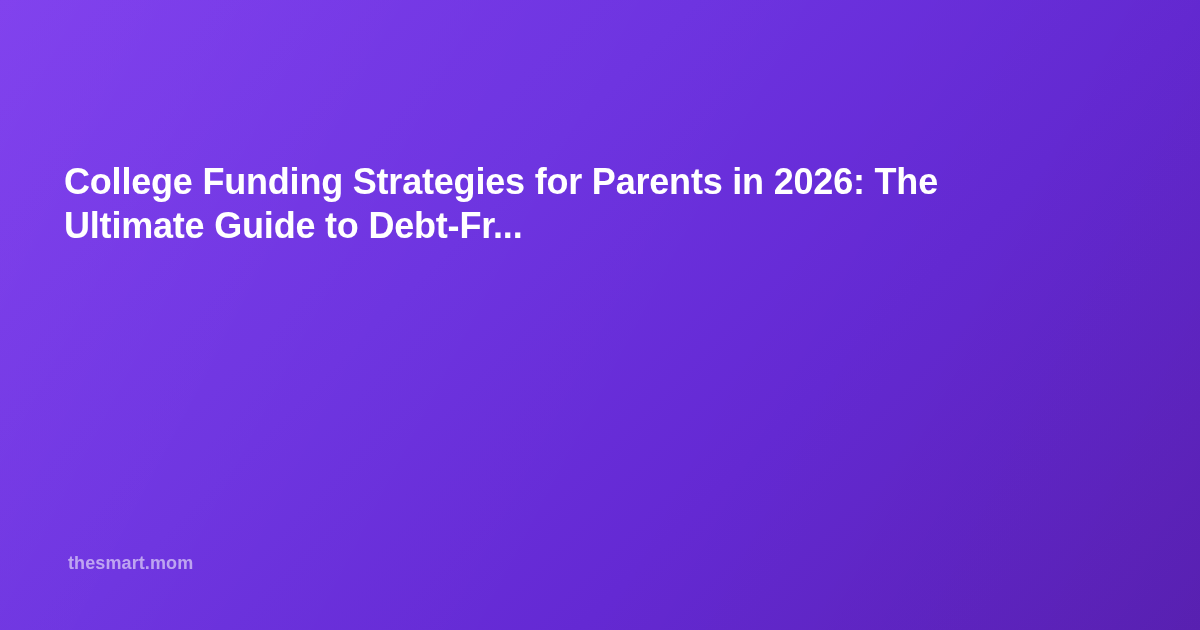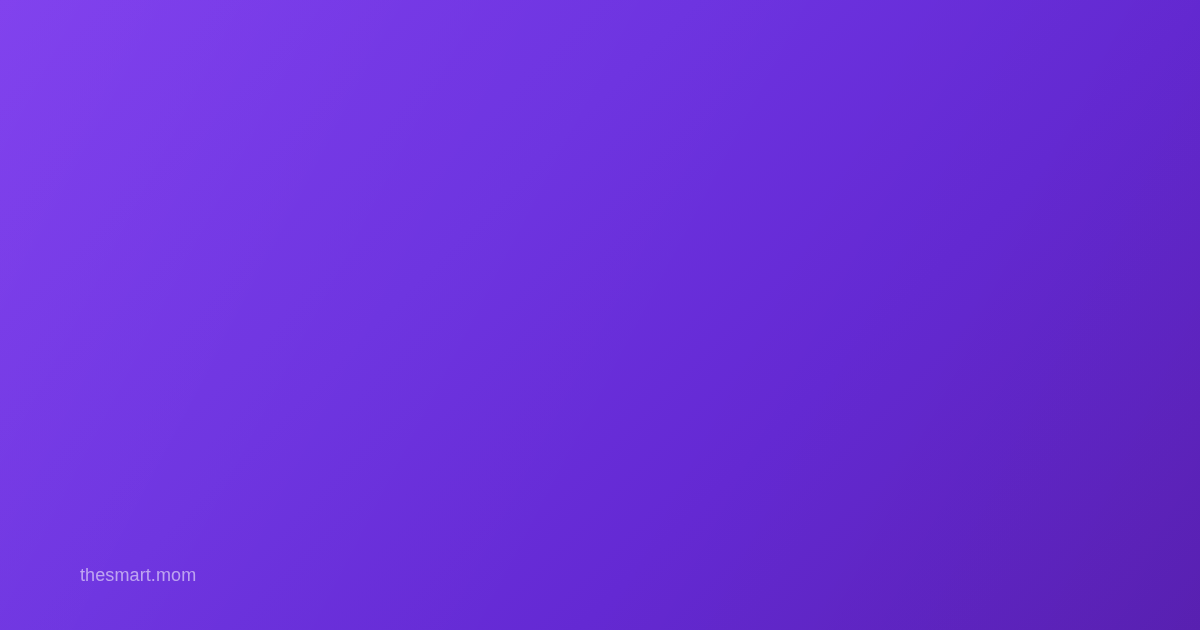--- a/index.html
+++ b/index.html
@@ -51,32 +51,36 @@
     font-weight: bold;
     line-height: 44px;
     letter-spacing: -0.2px;
     white-space: pre-wrap;
   }
 
   .footer-domain {
     position: absolute;
     left: 64px;
     top: 547px;
-    margin: 16px;
+    margin: 4px;
     color: rgba(255, 255, 255, 0.55);
     font-family: "Liberation Sans", sans-serif;
     font-size: 18px;
-    font-weight: normal;
+    font-weight: bold;
     line-height: 24px;
     letter-spacing: 0.1px;
   }
 </style>
 </head>
 <body>
 
 <div class="og-card">
 
   <div class="sheen"></div>
 
+  <div class="title-block">
+    <h1 class="card-title">College Funding Strategies for Parents in 2026: The</h1>
+    <h1 class="card-title">Ultimate Guide to Debt-Fr...</h1>
+  </div>
 
   <p class="footer-domain">thesmart.mom</p>
 
 </div>
 
 </body></html>

